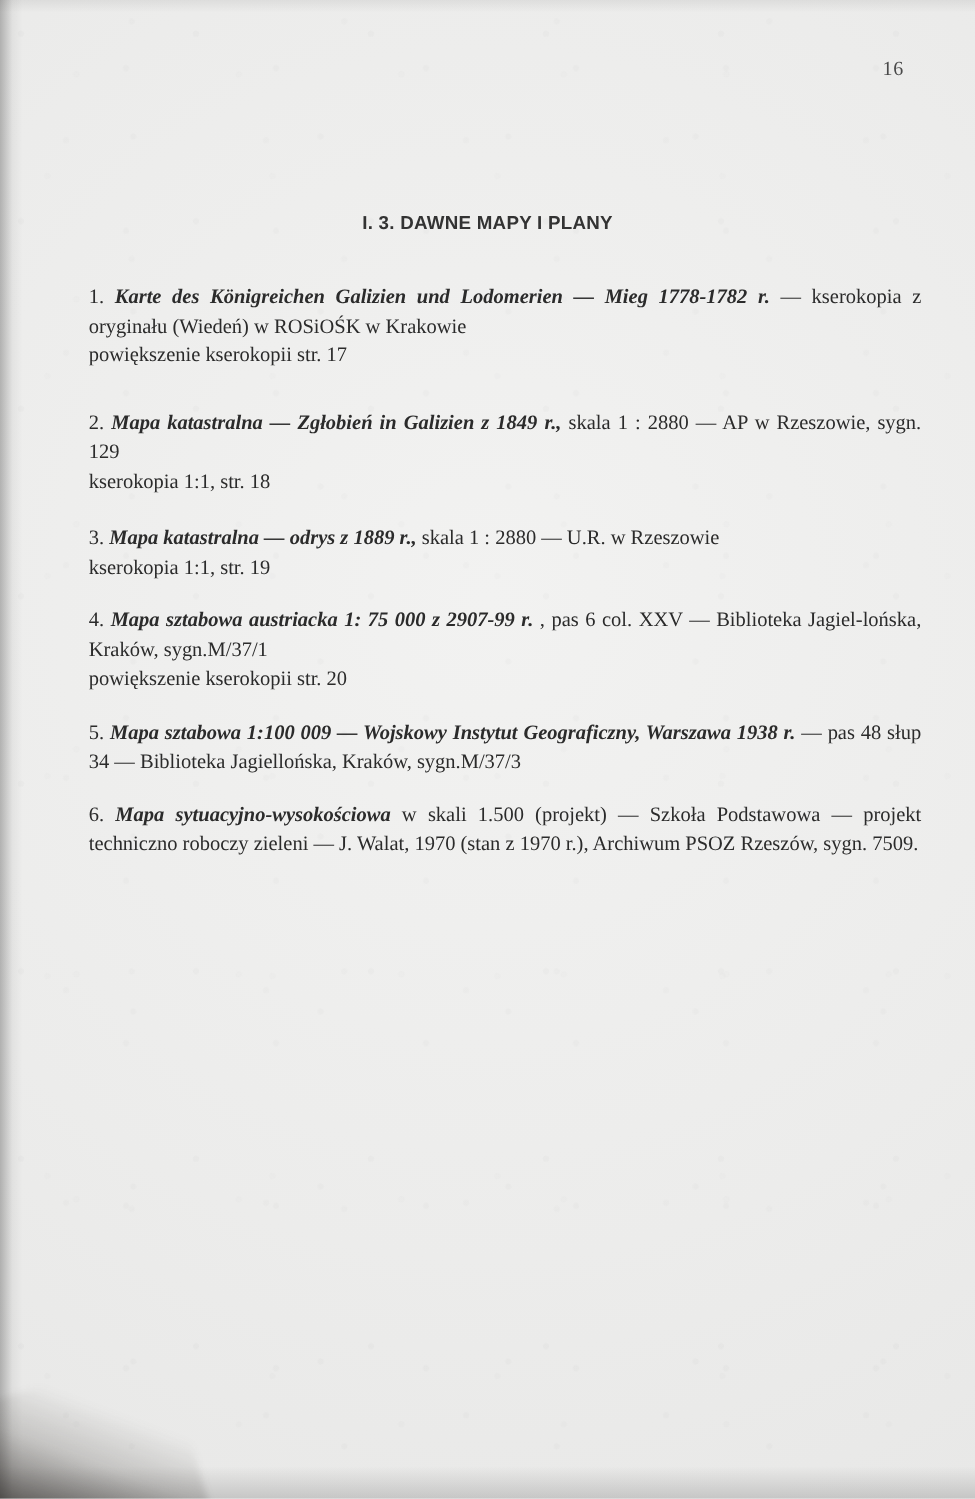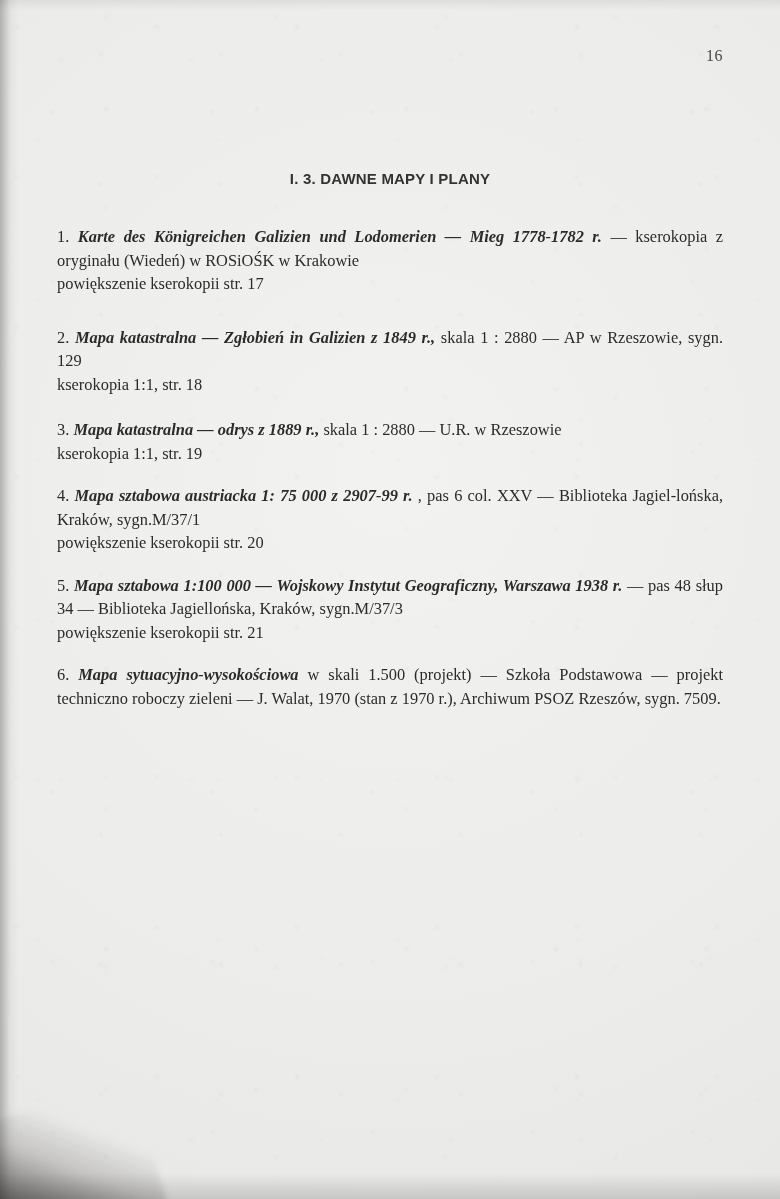--- a/index.html
+++ b/index.html
@@ -107,21 +107,21 @@
     font-family: "Liberation Sans", "DejaVu Sans", sans-serif;
     font-weight: bold;
     font-size: 15px;
     letter-spacing: .2px;
     color: #333333;
   }
 
   .entries {
     position: absolute;
     top: 225px;
-    left: 0;
+    left: 14px;
     width: 666px;
   }
 
   .entry {
     font-size: 16.4px;
     line-height: 23.5px;
     text-align: justify;
     text-justify: inter-word;
     color: #2b2b2b;
     margin: 0 0 22px 0;
@@ -196,23 +196,22 @@
         <span class="lead">
           <span>4.</span>
           <span class="ttl">Mapa sztabowa austriacka 1: 75 000 z 2907-99 r.</span><span> , pas 6 col. XXV — Biblioteka Jagiel-lońska, Kraków, sygn.M/37/1</span>
         </span>
         <span class="tail">powiększenie kserokopii  str. 20</span>
       </p>
 
       <p class="entry gap-sm">
         <span class="lead">
           <span>5.</span>
-          <span class="ttl">Mapa sztabowa 1:100 000 — Wojskowy Instytut Geograficzny, Warszawa 1938 r.</span><span> — pas 48 słup 34 — Biblioteka Jagiellońska, Kraków, sygn.M/37/3</span>
-        </span>
-        <span class="tail">powiększenie kserokopii  str. 21</span>
+          <span class="ttl">Mapa sztabowa 1:100 009 — Wojskowy Instytut Geograficzny, Warszawa 1938 r.</span><span> — pas 48 słup 34 — Biblioteka Jagiellońska, Kraków, sygn.M/37/3</span>
+        </span>
       </p>
 
       <p class="entry">
         <span class="lead">
           <span>6.</span>
           <span class="ttl">Mapa sytuacyjno-wysokościowa</span><span> w skali 1.500 (projekt) — Szkoła Podstawowa — projekt techniczno roboczy zieleni — J. Walat, 1970 (stan z 1970 r.), Archiwum PSOZ Rzeszów, sygn. 7509.</span>
         </span>
       </p>
 
     </div>

